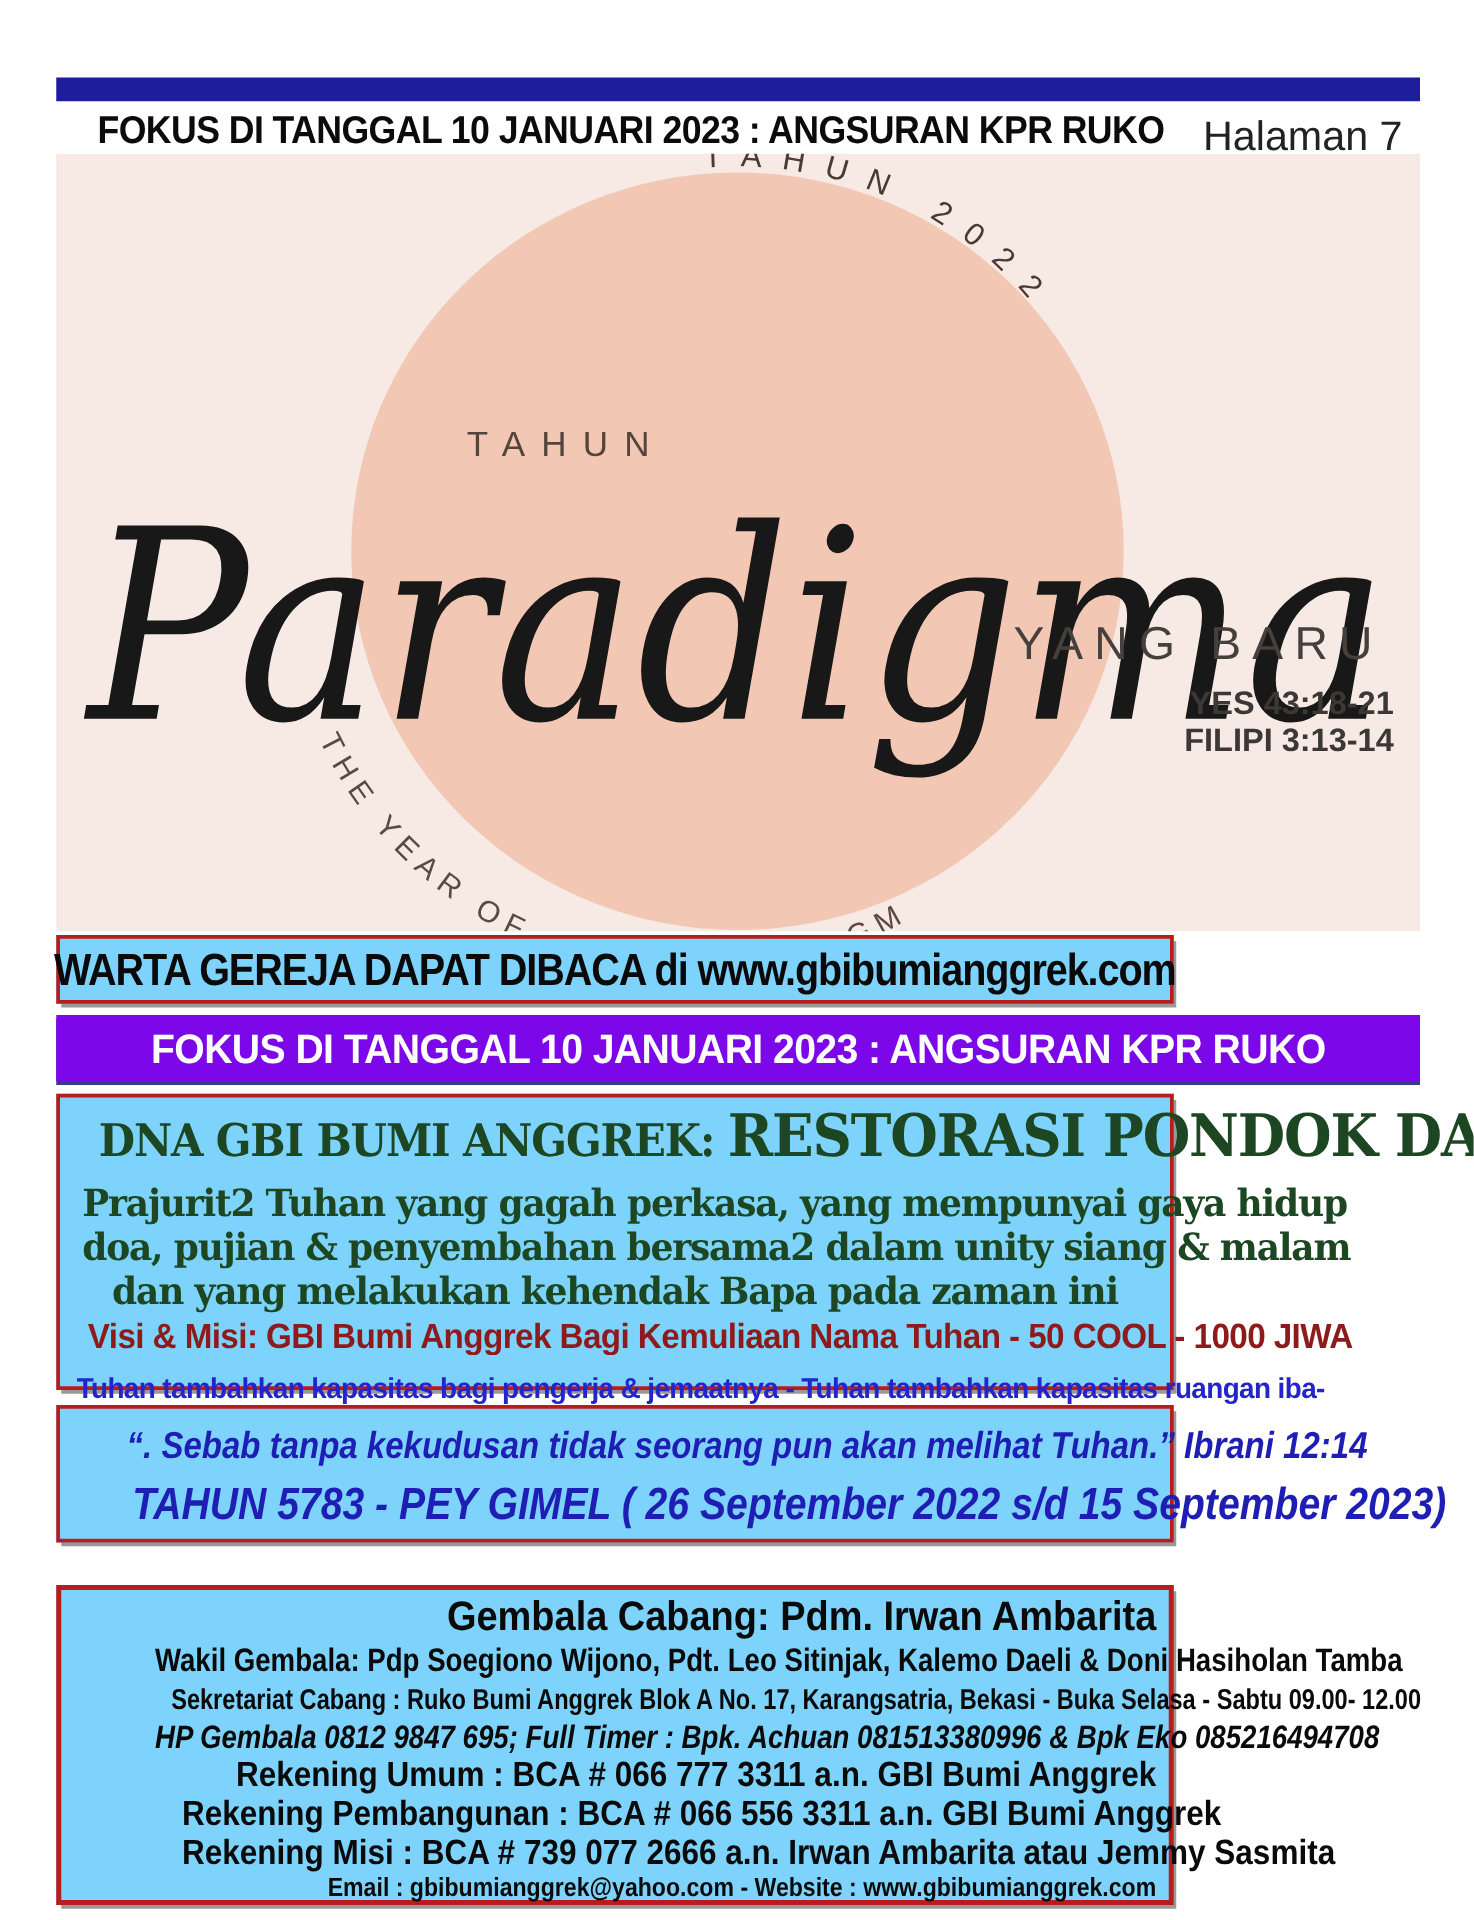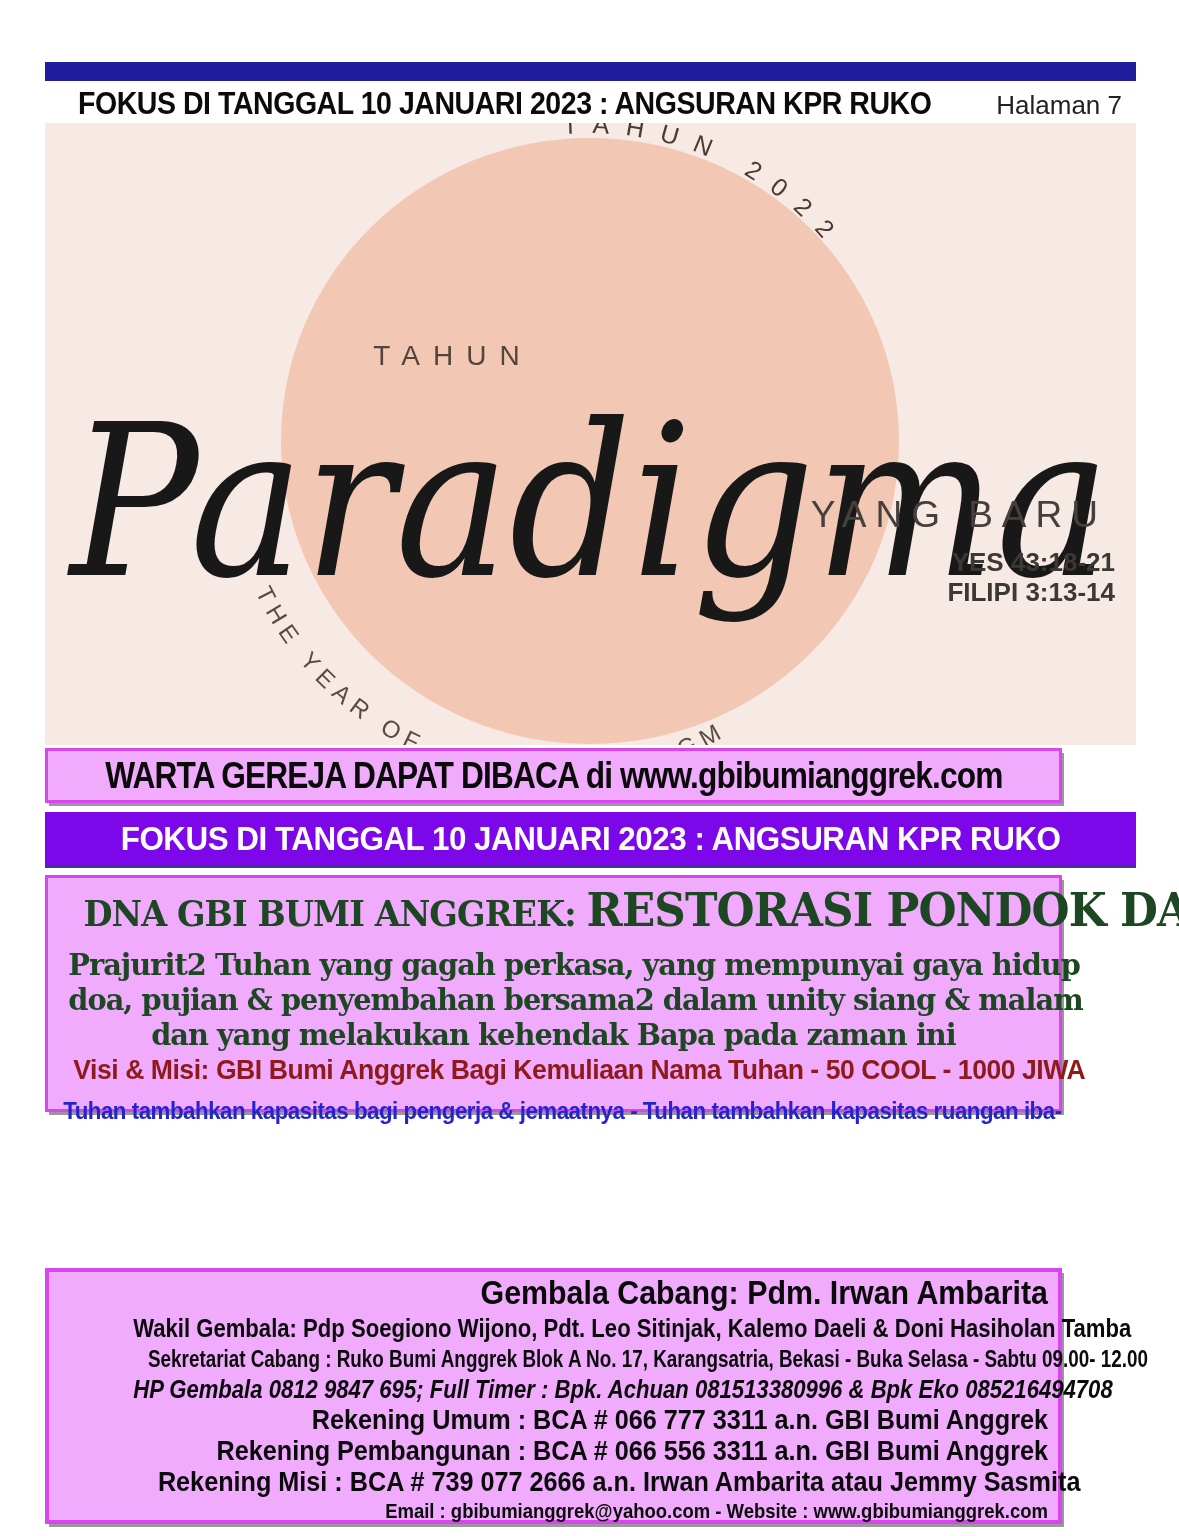--- a/index.html
+++ b/index.html
@@ -4,27 +4,27 @@
 <style>
   html,body{margin:0;padding:0;background:#ffffff;}
   .page{position:relative;width:1179px;height:1536px;background:#ffffff;overflow:hidden;
         font-family:"Liberation Sans",sans-serif;}
   .abs{position:absolute;}
 
   
   .top-rule{left:45px;top:62px;width:1091px;height:19px;background:#1e1e9c;}
   .hdr-title{left:78px;top:86px;font-size:31px;font-weight:bold;color:#0b0b0b;
              letter-spacing:-0.5px;transform:scaleX(0.92);transform-origin:left center;white-space:nowrap;}
-  .hdr-page{right:57px;top:90px;font-size:26px;color:#222;}
+  .hdr-page{right:57px;top:90px;font-size:33px;color:#222;}
 
   
   .logo{left:45px;top:123px;width:1091px;height:622px;background:#f7e9e4;}
 
   
-  .box{left:45px;width:1017px;background:#f0abfc;border:3px solid #d946ef;box-sizing:border-box;
+  .box{left:45px;width:894px;background:#7dd3fc;border:3px solid #b91c1c;box-sizing:border-box;
        box-shadow:3px 4px 0 -1px #999;}
   .warta{top:748px;height:55px;display:flex;align-items:center;justify-content:center;}
   .warta-text{font-size:36px;font-weight:bold;color:#0a0a0a;letter-spacing:-1px;
               transform:scaleX(0.88);white-space:nowrap;}
   .fokus{left:45px;top:812px;width:1091px;height:53px;background:#7c07e8;box-sizing:border-box;
          display:flex;align-items:center;justify-content:center;box-shadow:0 3px 0 #3a3a8a;}
   .fokus-text{font-size:33px;font-weight:bold;color:#fdfdfd;letter-spacing:-0.5px;
               transform:scaleX(0.95);white-space:nowrap;}
 
   
@@ -102,20 +102,24 @@
     <div class="dna-title">
       <span class="pre">DNA GBI BUMI ANGGREK: </span><span class="main">RESTORASI PONDOK DAUD</span>
     </div>
     <div class="dna-green">Prajurit2 Tuhan yang gagah  perkasa, yang mempunyai gaya hidup</div>
     <div class="dna-green">doa, pujian &amp; penyembahan bersama2 dalam unity siang &amp; malam</div>
     <div class="dna-green">dan yang melakukan kehendak Bapa pada zaman ini</div>
     <div class="visi">Visi &amp; Misi: GBI Bumi Anggrek Bagi Kemuliaan Nama Tuhan - 50 COOL - 1000 JIWA</div>
     <div class="kapasitas">Tuhan tambahkan kapasitas bagi pengerja &amp; jemaatnya  - Tuhan tambahkan kapasitas ruangan iba-</div>
   </div>
 
+  <div class="abs box quote">
+    <div class="quote-l1">“. Sebab tanpa kekudusan tidak seorang pun akan melihat Tuhan.”  Ibrani 12:14</div>
+    <div class="quote-l2">TAHUN 5783 - PEY GIMEL ( 26 September 2022 s/d 15 September 2023)</div>
+  </div>
 
   <div class="abs box footer">
     <div class="f1 f-right">Gembala Cabang: Pdm. Irwan Ambarita</div>
     <div class="f2 f-center">Wakil Gembala: Pdp Soegiono Wijono, Pdt. Leo Sitinjak, Kalemo Daeli &amp; Doni Hasiholan Tamba</div>
     <div class="f3 f-center">Sekretariat Cabang : Ruko Bumi Anggrek  Blok A No. 17,  Karangsatria, Bekasi - Buka Selasa - Sabtu 09.00- 12.00</div>
     <div class="f4 f-center">HP Gembala 0812 9847 695; Full Timer : Bpk. Achuan 081513380996 &amp; Bpk Eko  085216494708</div>
     <div class="f5 f-right">Rekening Umum : BCA # 066 777 3311 a.n. GBI Bumi Anggrek</div>
     <div class="f5 f-right">Rekening Pembangunan : BCA # 066 556 3311 a.n. GBI Bumi Anggrek</div>
     <div class="f5 f-right">Rekening Misi : BCA # 739 077 2666 a.n. Irwan Ambarita atau Jemmy Sasmita</div>
     <div class="f8 f-right">Email : gbibumianggrek@yahoo.com - Website : www.gbibumianggrek.com</div>

